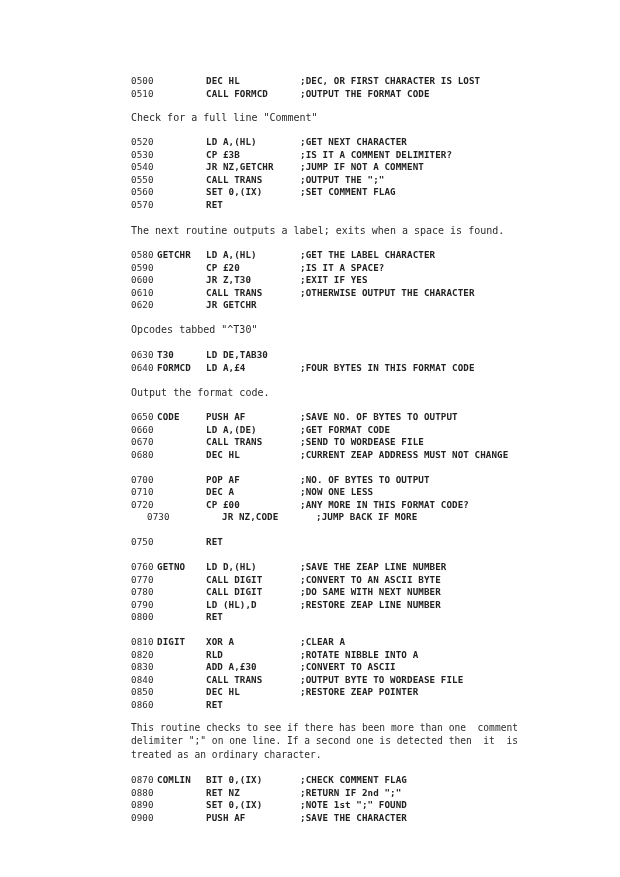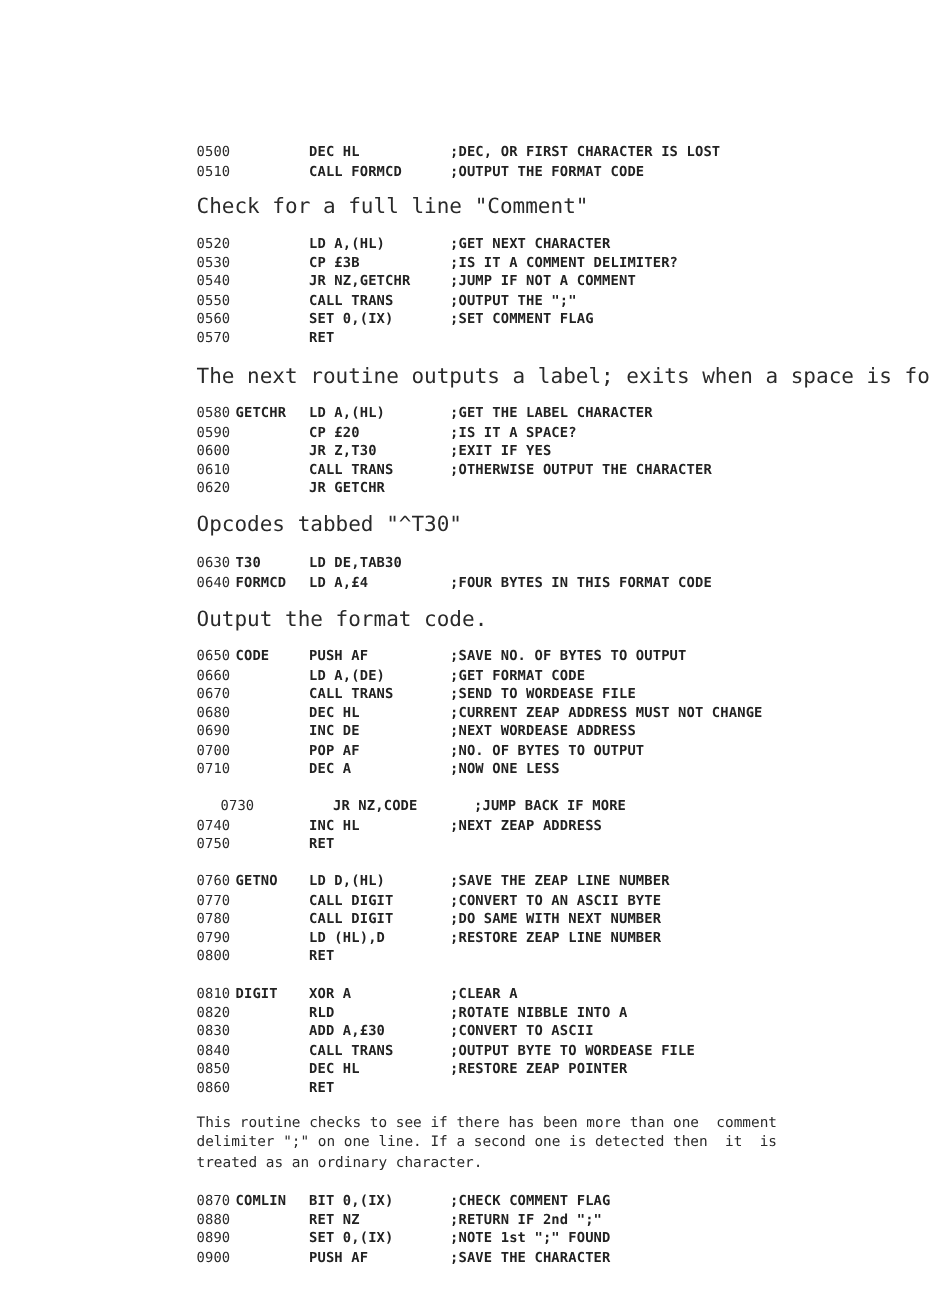--- a/index.html
+++ b/index.html
@@ -1,27 +1,27 @@
 <!DOCTYPE html>
 <html><head>
 <meta charset="utf-8">
 <style>
   html, body { margin: 0; padding: 0; background: #ffffff; }
   body {
     width: 620px; height: 877px; position: relative; overflow: hidden;
     font-family: "DejaVu Sans Mono", "Liberation Mono", monospace;
     color: #1a1a1a;
   }
-  .page { position: absolute; left: 0; top: 0; width: 620px; height: 761px; margin-top: 21px; }
+  .page { position: absolute; left: 0; top: 0; width: 620px; height: 761px; }
   .row { position: absolute; height: 12px; font-size: 9.2px; line-height: 12px; white-space: pre; letter-spacing: 0.1px; }
   .ln { position: absolute; left: 131px; color: #2a2a2a; }
   .lbl { position: absolute; left: 157px; font-weight: bold; color: #222; }
   .op { position: absolute; left: 206px; font-weight: bold; color: #222; }
   .cm { position: absolute; left: 300px; font-weight: bold; color: #222; }
-  .prose { position: absolute; left: 131px; font-size: 14px; line-height: 13.5px; white-space: pre; color: #2a2a2a; font-family: "DejaVu Sans Mono", monospace; }
+  .prose { position: absolute; left: 131px; font-size: 10px; line-height: 13.5px; white-space: pre; color: #2a2a2a; font-family: "DejaVu Sans Mono", monospace; }
   .para { position: absolute; left: 131px; width: 420px; font-size: 9.6px; line-height: 13.4px; color: #2a2a2a; text-align: justify; font-family: "DejaVu Sans Mono", monospace; }
   .para span { display: block; white-space: pre; }
 </style>
 </head>
 <body>
 
 <div class="page" id="page">
     <div class="row" style="top: 75px; left: 0px; width: 620px;"><span class="ln">0500</span><span class="lbl"></span><span class="op">DEC HL</span><span class="cm">;DEC, OR FIRST CHARACTER IS LOST</span></div>
     <div class="row" style="top: 87.5px; left: 0px; width: 620px;"><span class="ln">0510</span><span class="lbl"></span><span class="op">CALL FORMCD</span><span class="cm">;OUTPUT THE FORMAT CODE</span></div>
     <div class="prose" style="top: 111px;">Check for a full line "Comment"</div>
@@ -38,25 +38,24 @@
     <div class="row" style="top: 286.5px; left: 0px; width: 620px;"><span class="ln">0610</span><span class="lbl"></span><span class="op">CALL TRANS</span><span class="cm">;OTHERWISE OUTPUT THE CHARACTER</span></div>
     <div class="row" style="top: 299px; left: 0px; width: 620px;"><span class="ln">0620</span><span class="lbl"></span><span class="op">JR GETCHR</span><span class="cm"></span></div>
     <div class="prose" style="top: 323px;">Opcodes tabbed "^T30"</div>
     <div class="row" style="top: 349px; left: 0px; width: 620px;"><span class="ln">0630</span><span class="lbl">T30</span><span class="op">LD DE,TAB30</span><span class="cm"></span></div>
     <div class="row" style="top: 361.5px; left: 0px; width: 620px;"><span class="ln">0640</span><span class="lbl">FORMCD</span><span class="op">LD A,£4</span><span class="cm">;FOUR BYTES IN THIS FORMAT CODE</span></div>
     <div class="prose" style="top: 386px;">Output the format code.</div>
     <div class="row" style="top: 411px; left: 0px; width: 620px;"><span class="ln">0650</span><span class="lbl">CODE</span><span class="op">PUSH AF</span><span class="cm">;SAVE NO. OF BYTES TO OUTPUT</span></div>
     <div class="row" style="top: 423.5px; left: 0px; width: 620px;"><span class="ln">0660</span><span class="lbl"></span><span class="op">LD A,(DE)</span><span class="cm">;GET FORMAT CODE</span></div>
     <div class="row" style="top: 436px; left: 0px; width: 620px;"><span class="ln">0670</span><span class="lbl"></span><span class="op">CALL TRANS</span><span class="cm">;SEND TO WORDEASE FILE</span></div>
     <div class="row" style="top: 448.5px; left: 0px; width: 620px;"><span class="ln">0680</span><span class="lbl"></span><span class="op">DEC HL</span><span class="cm">;CURRENT ZEAP ADDRESS MUST NOT CHANGE</span></div>
-    <div class="row" style="top: 461px; left: 0px; width: 620px;"><span class="ln">0690</span><span class="lbl"></span><span class="op">INC DE</span><span class="cm">;NEXT WORDEASE ADDRESS</span></div>
     <div class="row" style="top: 473.5px; left: 0px; width: 620px;"><span class="ln">0700</span><span class="lbl"></span><span class="op">POP AF</span><span class="cm">;NO. OF BYTES TO OUTPUT</span></div>
     <div class="row" style="top: 486px; left: 0px; width: 620px;"><span class="ln">0710</span><span class="lbl"></span><span class="op">DEC A</span><span class="cm">;NOW ONE LESS</span></div>
+    <div class="row" style="top: 498.5px; left: 0px; width: 620px;"><span class="ln">0720</span><span class="lbl"></span><span class="op">CP £00</span><span class="cm">;ANY MORE IN THIS FORMAT CODE?</span></div>
     <div class="row" style="top: 511px; left: 16px; width: 620px;"><span class="ln">0730</span><span class="lbl"></span><span class="op">JR NZ,CODE</span><span class="cm">;JUMP BACK IF MORE</span></div>
-    <div class="row" style="top: 523.5px; left: 0px; width: 620px;"><span class="ln">0740</span><span class="lbl"></span><span class="op">INC HL</span><span class="cm">;NEXT ZEAP ADDRESS</span></div>
     <div class="row" style="top: 536px; left: 0px; width: 620px; padding-left: 20px;"><span class="ln">0750</span><span class="lbl"></span><span class="op">RET</span><span class="cm"></span></div>
     <div class="row" style="top: 561px; left: 0px; width: 620px;"><span class="ln">0760</span><span class="lbl">GETNO</span><span class="op">LD D,(HL)</span><span class="cm">;SAVE THE ZEAP LINE NUMBER</span></div>
     <div class="row" style="top: 573.5px; left: 0px; width: 620px;"><span class="ln">0770</span><span class="lbl"></span><span class="op">CALL DIGIT</span><span class="cm">;CONVERT TO AN ASCII BYTE</span></div>
     <div class="row" style="top: 586px; left: 0px; width: 620px;"><span class="ln">0780</span><span class="lbl"></span><span class="op">CALL DIGIT</span><span class="cm">;DO SAME WITH NEXT NUMBER</span></div>
     <div class="row" style="top: 598.5px; left: 0px; width: 620px;"><span class="ln">0790</span><span class="lbl"></span><span class="op">LD (HL),D</span><span class="cm">;RESTORE ZEAP LINE NUMBER</span></div>
     <div class="row" style="top: 611px; left: 0px; width: 620px;"><span class="ln">0800</span><span class="lbl"></span><span class="op">RET</span><span class="cm"></span></div>
     <div class="row" style="top: 636px; left: 0px; width: 620px;"><span class="ln">0810</span><span class="lbl">DIGIT</span><span class="op">XOR A</span><span class="cm">;CLEAR A</span></div>
     <div class="row" style="top: 648.5px; left: 0px; width: 620px;"><span class="ln">0820</span><span class="lbl"></span><span class="op">RLD</span><span class="cm">;ROTATE NIBBLE INTO A</span></div>
     <div class="row" style="top: 661px; left: 0px; width: 620px;"><span class="ln">0830</span><span class="lbl"></span><span class="op">ADD A,£30</span><span class="cm">;CONVERT TO ASCII</span></div>
     <div class="row" style="top: 673.5px; left: 0px; width: 620px;"><span class="ln">0840</span><span class="lbl"></span><span class="op">CALL TRANS</span><span class="cm">;OUTPUT BYTE TO WORDEASE FILE</span></div>

